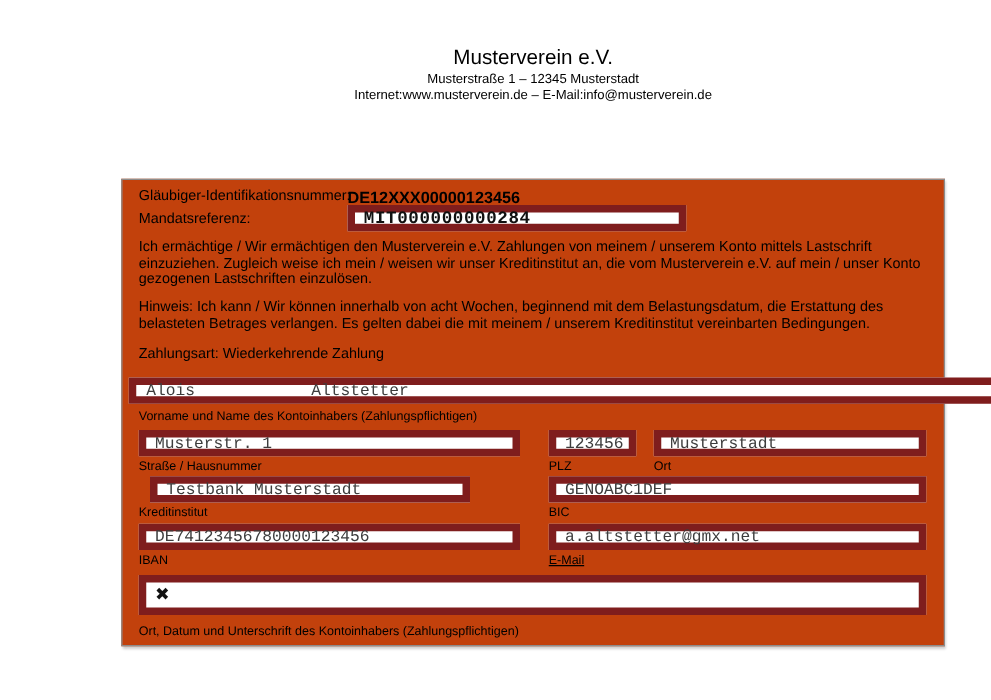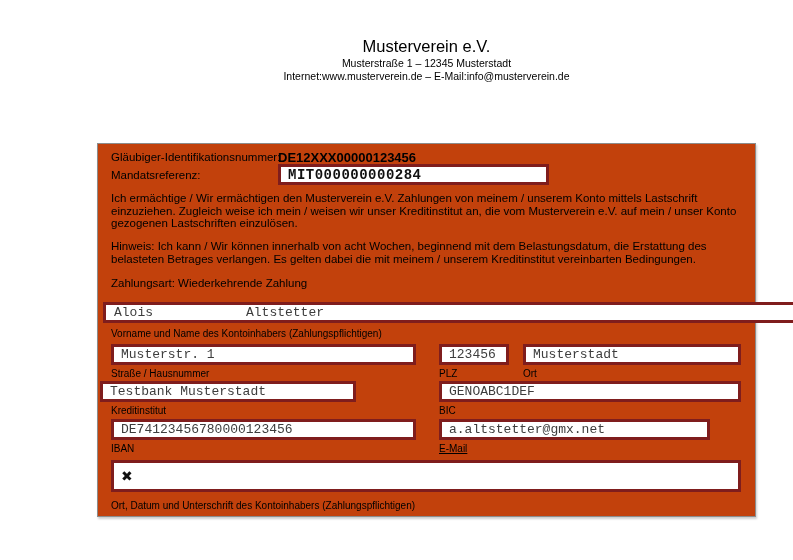--- a/index.html
+++ b/index.html
@@ -17,21 +17,21 @@
     position:absolute;left:0;top:143px;width:657px;height:372px;
     border:1px solid #8c8c8c;background:#c2410c;
     box-shadow:1px 2px 2px rgba(0,0,0,0.2);
   }
   .abs{position:absolute;}
   .lbl{font-size:11.5px;white-space:nowrap;}
   .flabel{font-size:10px;white-space:nowrap;}
   .para{font-size:11.5px;line-height:12.6px;}
   .boldval{font-size:13px;font-weight:bold;white-space:nowrap;}
   .input{
-    border:3px solid #7f1d1d;background:#fff;box-sizing:border-box;
+    border:6px solid #7f1d1d;background:#fff;box-sizing:border-box;
     font-family:"Liberation Mono",monospace;font-size:13px;color:#3d3d3d;
     display:flex;align-items:center;padding-left:7px;white-space:pre;
   }
   .input.ref{font-size:14px;font-weight:bold;color:#111;letter-spacing:0.5px;}
   .namewrap{padding-left:0;}
   .namewrap .fn{position:absolute;left:8px;}
   .namewrap .ln{position:absolute;left:140px;}
   .sig-mark{font-size:14px;font-weight:bold;color:#111;font-family:"DejaVu Sans",sans-serif;}
 </style>
 </head>
@@ -73,36 +73,36 @@
     <div class="abs input" style="left:341px;top:200px;width:70px;height:21px;">
       <span>123456</span>
     </div>
     <div class="abs flabel" style="left:341px;top:224px;">PLZ</div>
 
     <div class="abs input" style="left:425px;top:200px;width:218px;height:21px;">
       <span>Musterstadt</span>
     </div>
     <div class="abs flabel" style="left:425px;top:224px;">Ort</div>
 
-    <div class="abs input" style="left:2px;top:237px;width:256px;height:21px;">
+    <div class="abs input" style="left:22px;top:237px;width:256px;height:21px;">
       <span>Testbank Musterstadt</span>
     </div>
     <div class="abs flabel" style="left:13px;top:261px;">Kreditinstitut</div>
 
     <div class="abs input" style="left:341px;top:237px;width:302px;height:21px;">
       <span>GENOABC1DEF</span>
     </div>
     <div class="abs flabel" style="left:341px;top:261px;">BIC</div>
 
     <div class="abs input" style="left:13px;top:275px;width:305px;height:21px;">
       <span>DE74123456780000123456</span>
     </div>
     <div class="abs flabel" style="left:13px;top:299px;">IBAN</div>
 
-    <div class="abs input" style="left:341px;top:275px;width:271px;height:21px;">
+    <div class="abs input" style="left:341px;top:275px;width:302px;height:21px;">
       <span>a.altstetter@gmx.net</span>
     </div>
     <div class="abs flabel" style="left:341px;top:299px;text-decoration:underline;">E-Mail</div>
 
     <div class="abs input" style="left:13px;top:316px;width:630px;height:32px;">
       <span class="sig-mark">✖</span>
     </div>
     <div class="abs flabel" style="left:13px;top:356px;">Ort, Datum und Unterschrift des Kontoinhabers (Zahlungspflichtigen)</div>
 
   </div>

